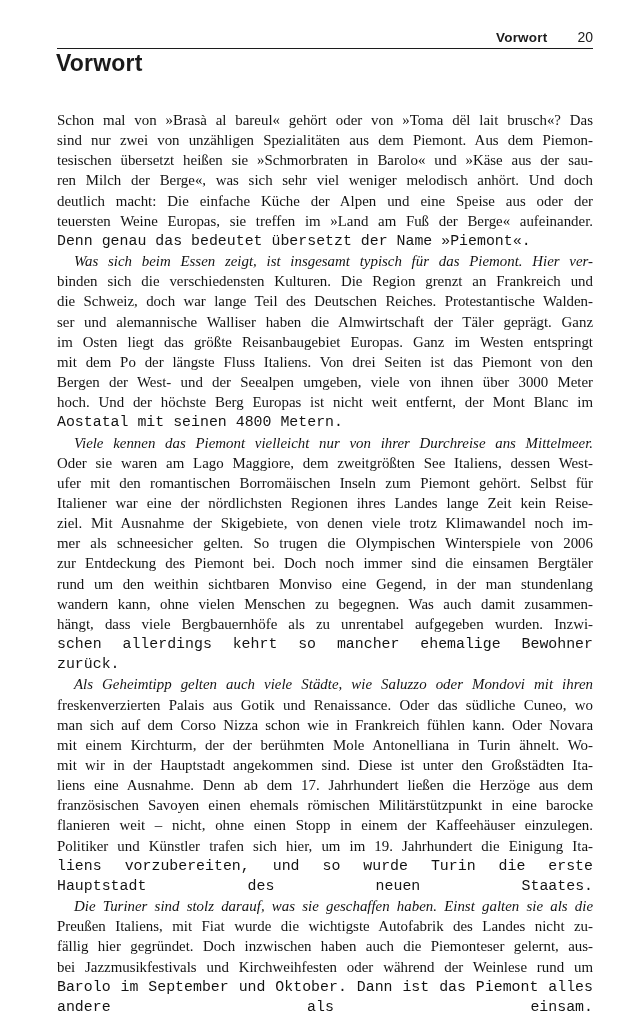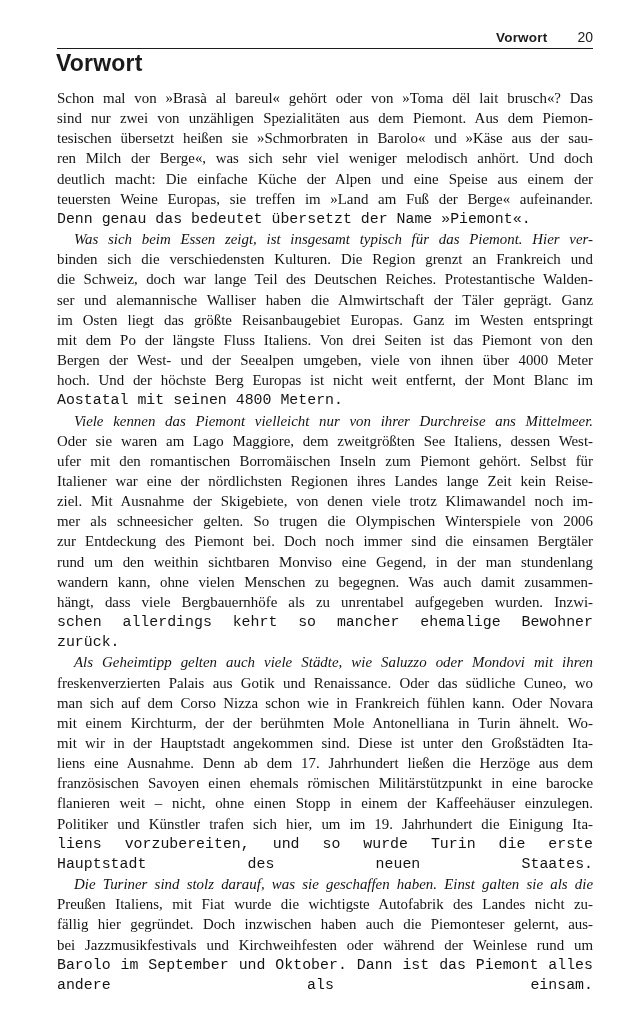--- a/index.html
+++ b/index.html
@@ -41,21 +41,21 @@
     top: 50px;
     font-family: "Liberation Sans", sans-serif;
     font-size: 23px;
     font-weight: 700;
     letter-spacing: 0.2px;
     color: #1a1a1a;
   }
   .body-text {
     position: absolute;
     left: 57px;
-    top: 88px;
+    top: 110px;
     width: 536px;
     font-size: 14.9px;
     line-height: 20.15px;
     color: #131313;
     hyphens: none;
     word-break: normal;
   }
   .paragraph { margin: 0; padding: 0; }
   .line {
     text-align: justify;
@@ -77,32 +77,32 @@
   </div>
 
   <div class="page-title">Vorwort</div>
 
   <div class="body-text">
       <div class="paragraph">
         <div class="line">Schon mal von »Brasà al bareul« gehört oder von »Toma dël lait brusch«? Das</div>
         <div class="line">sind nur zwei von unzähligen Spezialitäten aus dem Piemont. Aus dem Piemon-</div>
         <div class="line">tesischen übersetzt heißen sie »Schmorbraten in Barolo« und »Käse aus der sau-</div>
         <div class="line">ren Milch der Berge«, was sich sehr viel weniger melodisch anhört. Und doch</div>
-        <div class="line">deutlich macht: Die einfache Küche der Alpen und eine Speise aus einem der</div>
+        <div class="line">deutlich macht: Die einfache Küche der Alpen und eine Speise aus oder der</div>
         <div class="line">teuersten Weine Europas, sie treffen im »Land am Fuß der Berge« aufeinander.</div>
         <div class="line last">Denn genau das bedeutet übersetzt der Name »Piemont«.</div>
       </div>
       <div class="paragraph">
         <div class="line indent">Was sich beim Essen zeigt, ist insgesamt typisch für das Piemont. Hier ver-</div>
         <div class="line">binden sich die verschiedensten Kulturen. Die Region grenzt an Frankreich und</div>
         <div class="line">die Schweiz, doch war lange Teil des Deutschen Reiches. Protestantische Walden-</div>
         <div class="line">ser und alemannische Walliser haben die Almwirtschaft der Täler geprägt. Ganz</div>
         <div class="line">im Osten liegt das größte Reisanbaugebiet Europas. Ganz im Westen entspringt</div>
         <div class="line">mit dem Po der längste Fluss Italiens. Von drei Seiten ist das Piemont von den</div>
-        <div class="line">Bergen der West- und der Seealpen umgeben, viele von ihnen über 4000 Meter</div>
+        <div class="line">Bergen der West- und der Seealpen umgeben, viele von ihnen über 3000 Meter</div>
         <div class="line">hoch. Und der höchste Berg Europas ist nicht weit entfernt, der Mont Blanc im</div>
         <div class="line last">Aostatal mit seinen 4800 Metern.</div>
       </div>
       <div class="paragraph">
         <div class="line indent">Viele kennen das Piemont vielleicht nur von ihrer Durchreise ans Mittelmeer.</div>
         <div class="line">Oder sie waren am Lago Maggiore, dem zweitgrößten See Italiens, dessen West-</div>
         <div class="line">ufer mit den romantischen Borromäischen Inseln zum Piemont gehört. Selbst für</div>
         <div class="line">Italiener war eine der nördlichsten Regionen ihres Landes lange Zeit kein Reise-</div>
         <div class="line">ziel. Mit Ausnahme der Skigebiete, von denen viele trotz Klimawandel noch im-</div>
         <div class="line">mer als schneesicher gelten. So trugen die Olympischen Winterspiele von 2006</div>

